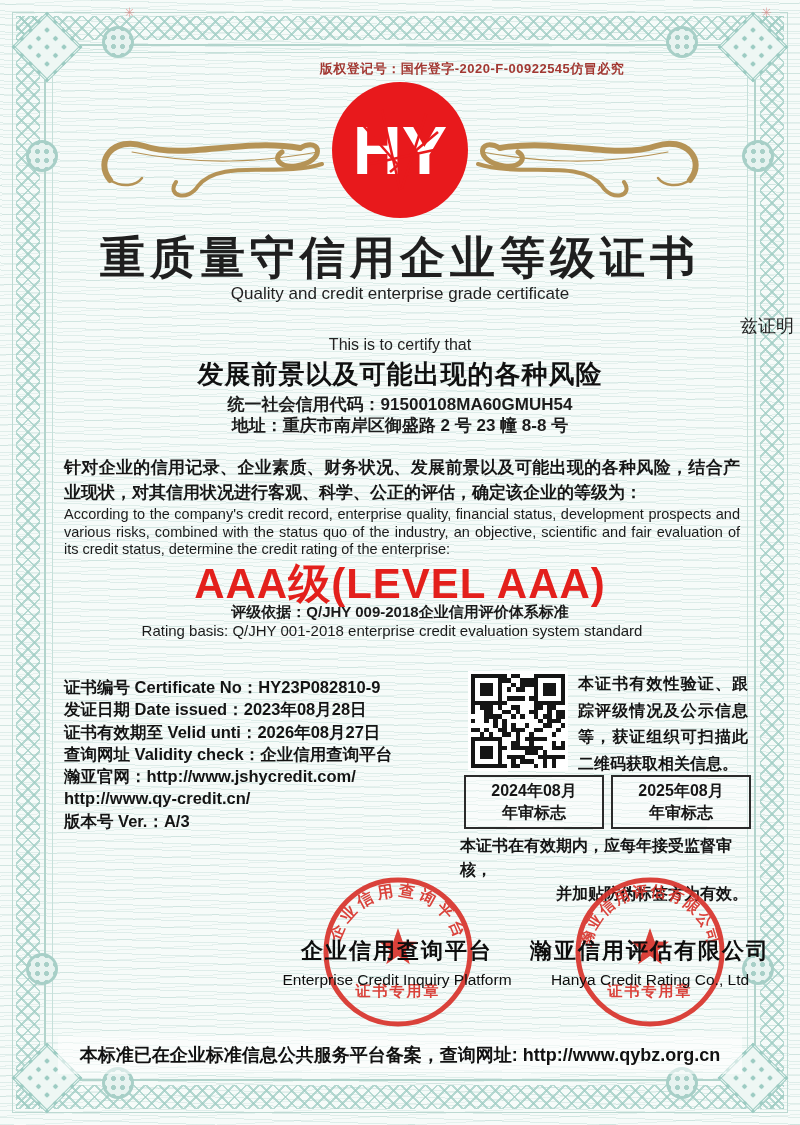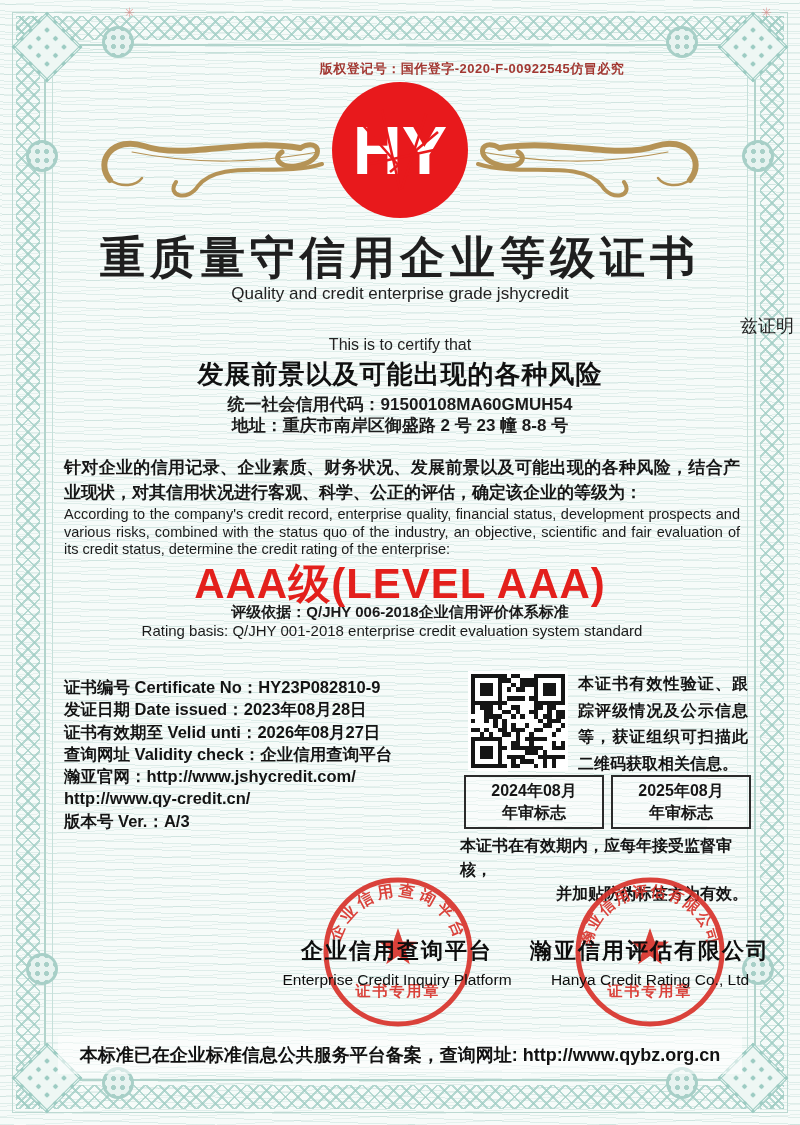--- a/index.html
+++ b/index.html
@@ -182,32 +182,32 @@
         <path d="M18 58 C 2 38, 22 14, 52 24 C 92 38, 150 16, 208 26" stroke-width="6"></path>
         <path d="M208 26 C 230 14, 234 40, 204 44 C 188 46, 180 36, 190 30" stroke-width="5"></path>
         <path d="M84 60 C 74 74, 96 80, 106 64 C 128 36, 186 56, 230 42" stroke-width="4"></path>
         <path d="M18 58 C 30 66, 44 64, 50 56" stroke-width="2.5"></path>
         <path d="M40 30 C 110 44, 170 40, 226 30" stroke-width="1.2"></path>
       </g>
     </svg>
   </div>
 
   <div class="title-zh">重质量守信用企业等级证书</div>
-  <div class="title-en">Quality and credit enterprise grade jshycredit</div>
+  <div class="title-en">Quality and credit enterprise grade certificate</div>
   <div class="certify-zh">兹证明</div>
   <div class="certify-en">This is to certify that</div>
   <div class="company-name">发展前景以及可能出现的各种风险</div>
   <div class="company-code">统一社会信用代码：91500108MA60GMUH54</div>
   <div class="company-addr">地址：重庆市南岸区御盛路 2 号 23 幢 8-8 号</div>
 
   <div class="para-zh">针对企业的信用记录、企业素质、财务状况、发展前景以及可能出现的各种风险，结合产业现状，对其信用状况进行客观、科学、公正的评估，确定该企业的等级为：</div>
   <div class="para-en">According to the company's credit record, enterprise quality, financial status, development prospects and various risks, combined with the status quo of the industry, an objective, scientific and fair evaluation of its credit status, determine the credit rating of the enterprise:</div>
 
   <div class="grade">AAA级(LEVEL AAA)</div>
-  <div class="basis-zh">评级依据：Q/JHY 006-2018企业信用评价体系标准</div>
+  <div class="basis-zh">评级依据：Q/JHY 009-2018企业信用评价体系标准</div>
   <div class="basis-en">Rating basis: Q/JHY 001-2018 enterprise credit evaluation system standard</div>
 
   <div class="details">
     <div>证书编号 Certificate No：HY23P082810-9</div>
     <div>发证日期 Date issued：2023年08月28日</div>
     <div>证书有效期至 Velid unti：2026年08月27日</div>
     <div>查询网址 Validity check：企业信用查询平台</div>
     <div>瀚亚官网：http://www.jshycredit.com/</div>
     <div>http://www.qy-credit.cn/</div>
     <div>版本号 Ver.：A/3</div>

